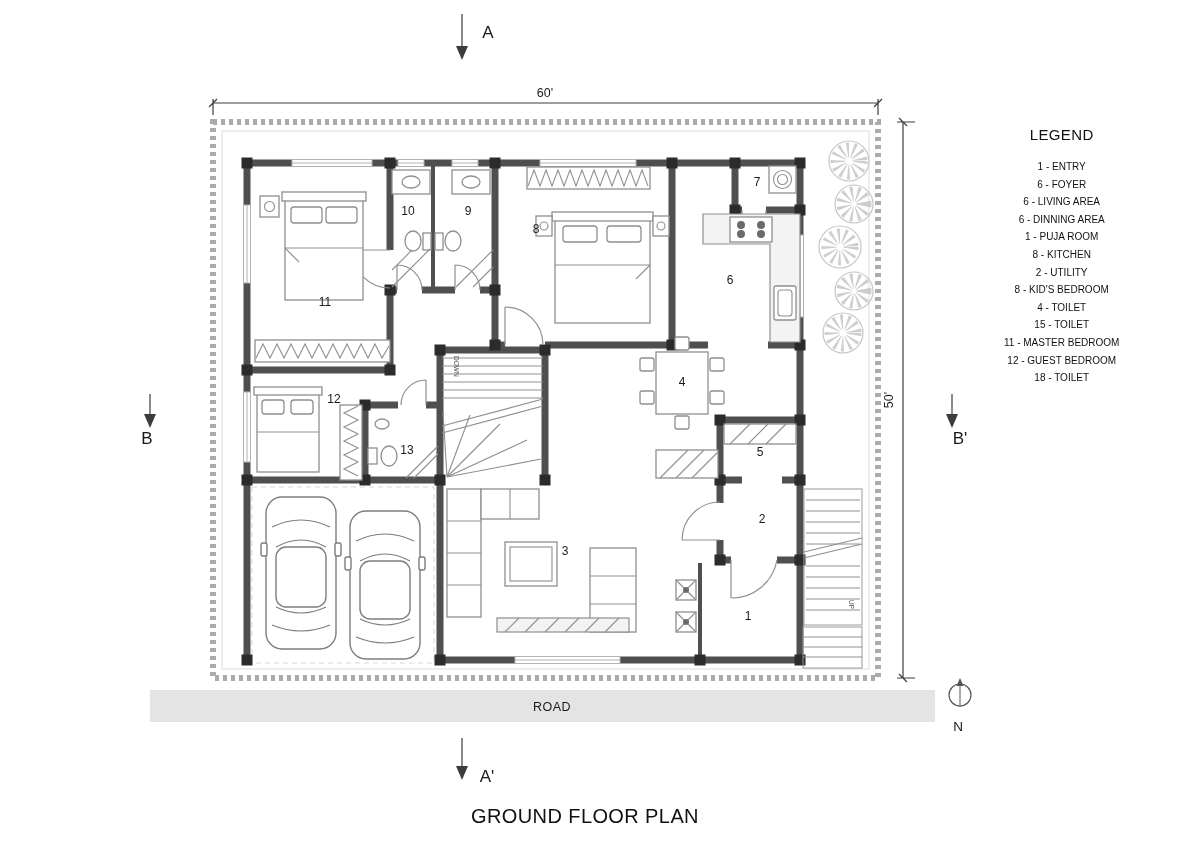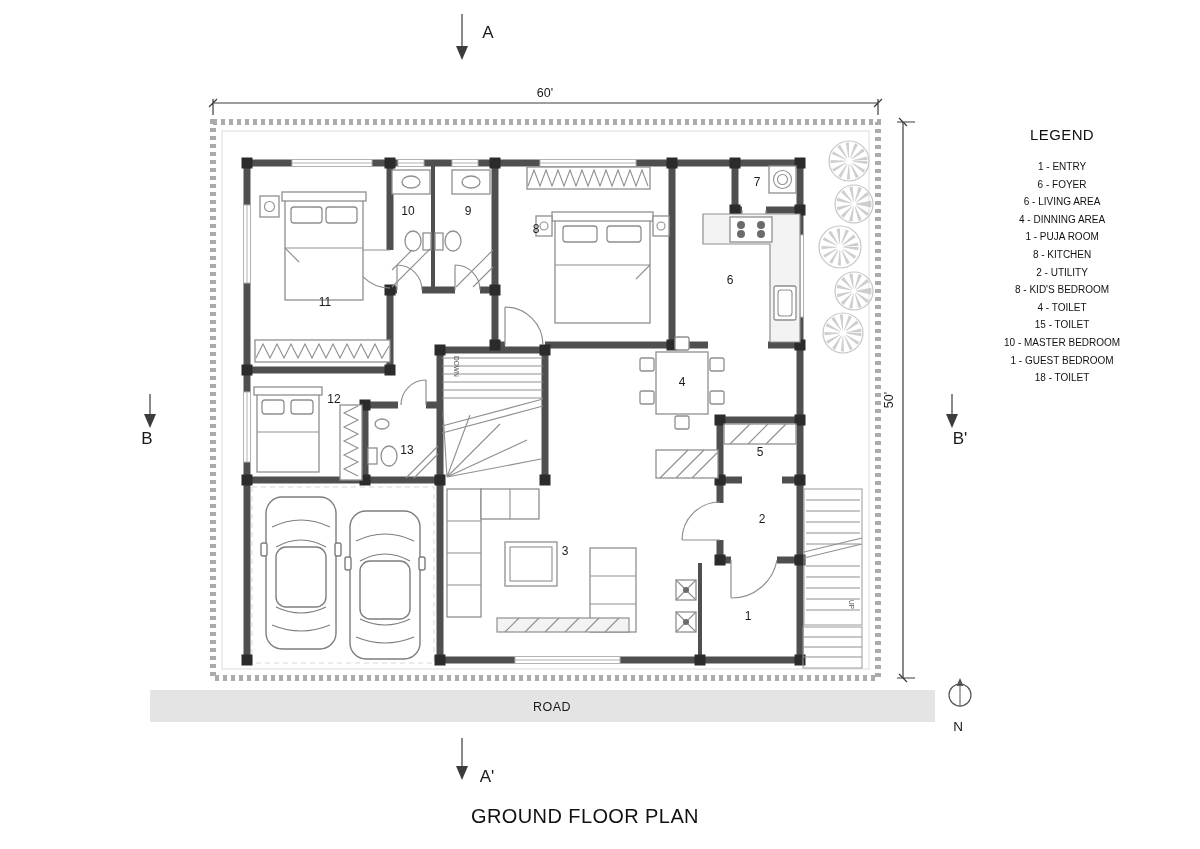--- a/index.html
+++ b/index.html
@@ -394,28 +394,28 @@
   </g>
 
 </svg>
 
 <div class="legend">
   <div class="legend-title">LEGEND</div>
   <div class="legend-items">
     <div class="legend-item">1 - ENTRY</div>
     <div class="legend-item">6 - FOYER</div>
     <div class="legend-item">6 - LIVING AREA</div>
-    <div class="legend-item">4 - DINNING AREA</div>
+    <div class="legend-item">6 - DINNING AREA</div>
     <div class="legend-item">1 - PUJA ROOM</div>
     <div class="legend-item">8 - KITCHEN</div>
     <div class="legend-item">2 - UTILITY</div>
     <div class="legend-item">8 - KID'S BEDROOM</div>
     <div class="legend-item">4 - TOILET</div>
     <div class="legend-item">15 - TOILET</div>
-    <div class="legend-item">10 - MASTER BEDROOM</div>
-    <div class="legend-item">1 - GUEST BEDROOM</div>
+    <div class="legend-item">11 - MASTER BEDROOM</div>
+    <div class="legend-item">12 - GUEST BEDROOM</div>
     <div class="legend-item">18 - TOILET</div>
   </div>
 </div>
 
 <div class="plan-title">GROUND FLOOR PLAN</div>
 
 </div>
 
 </body></html>

